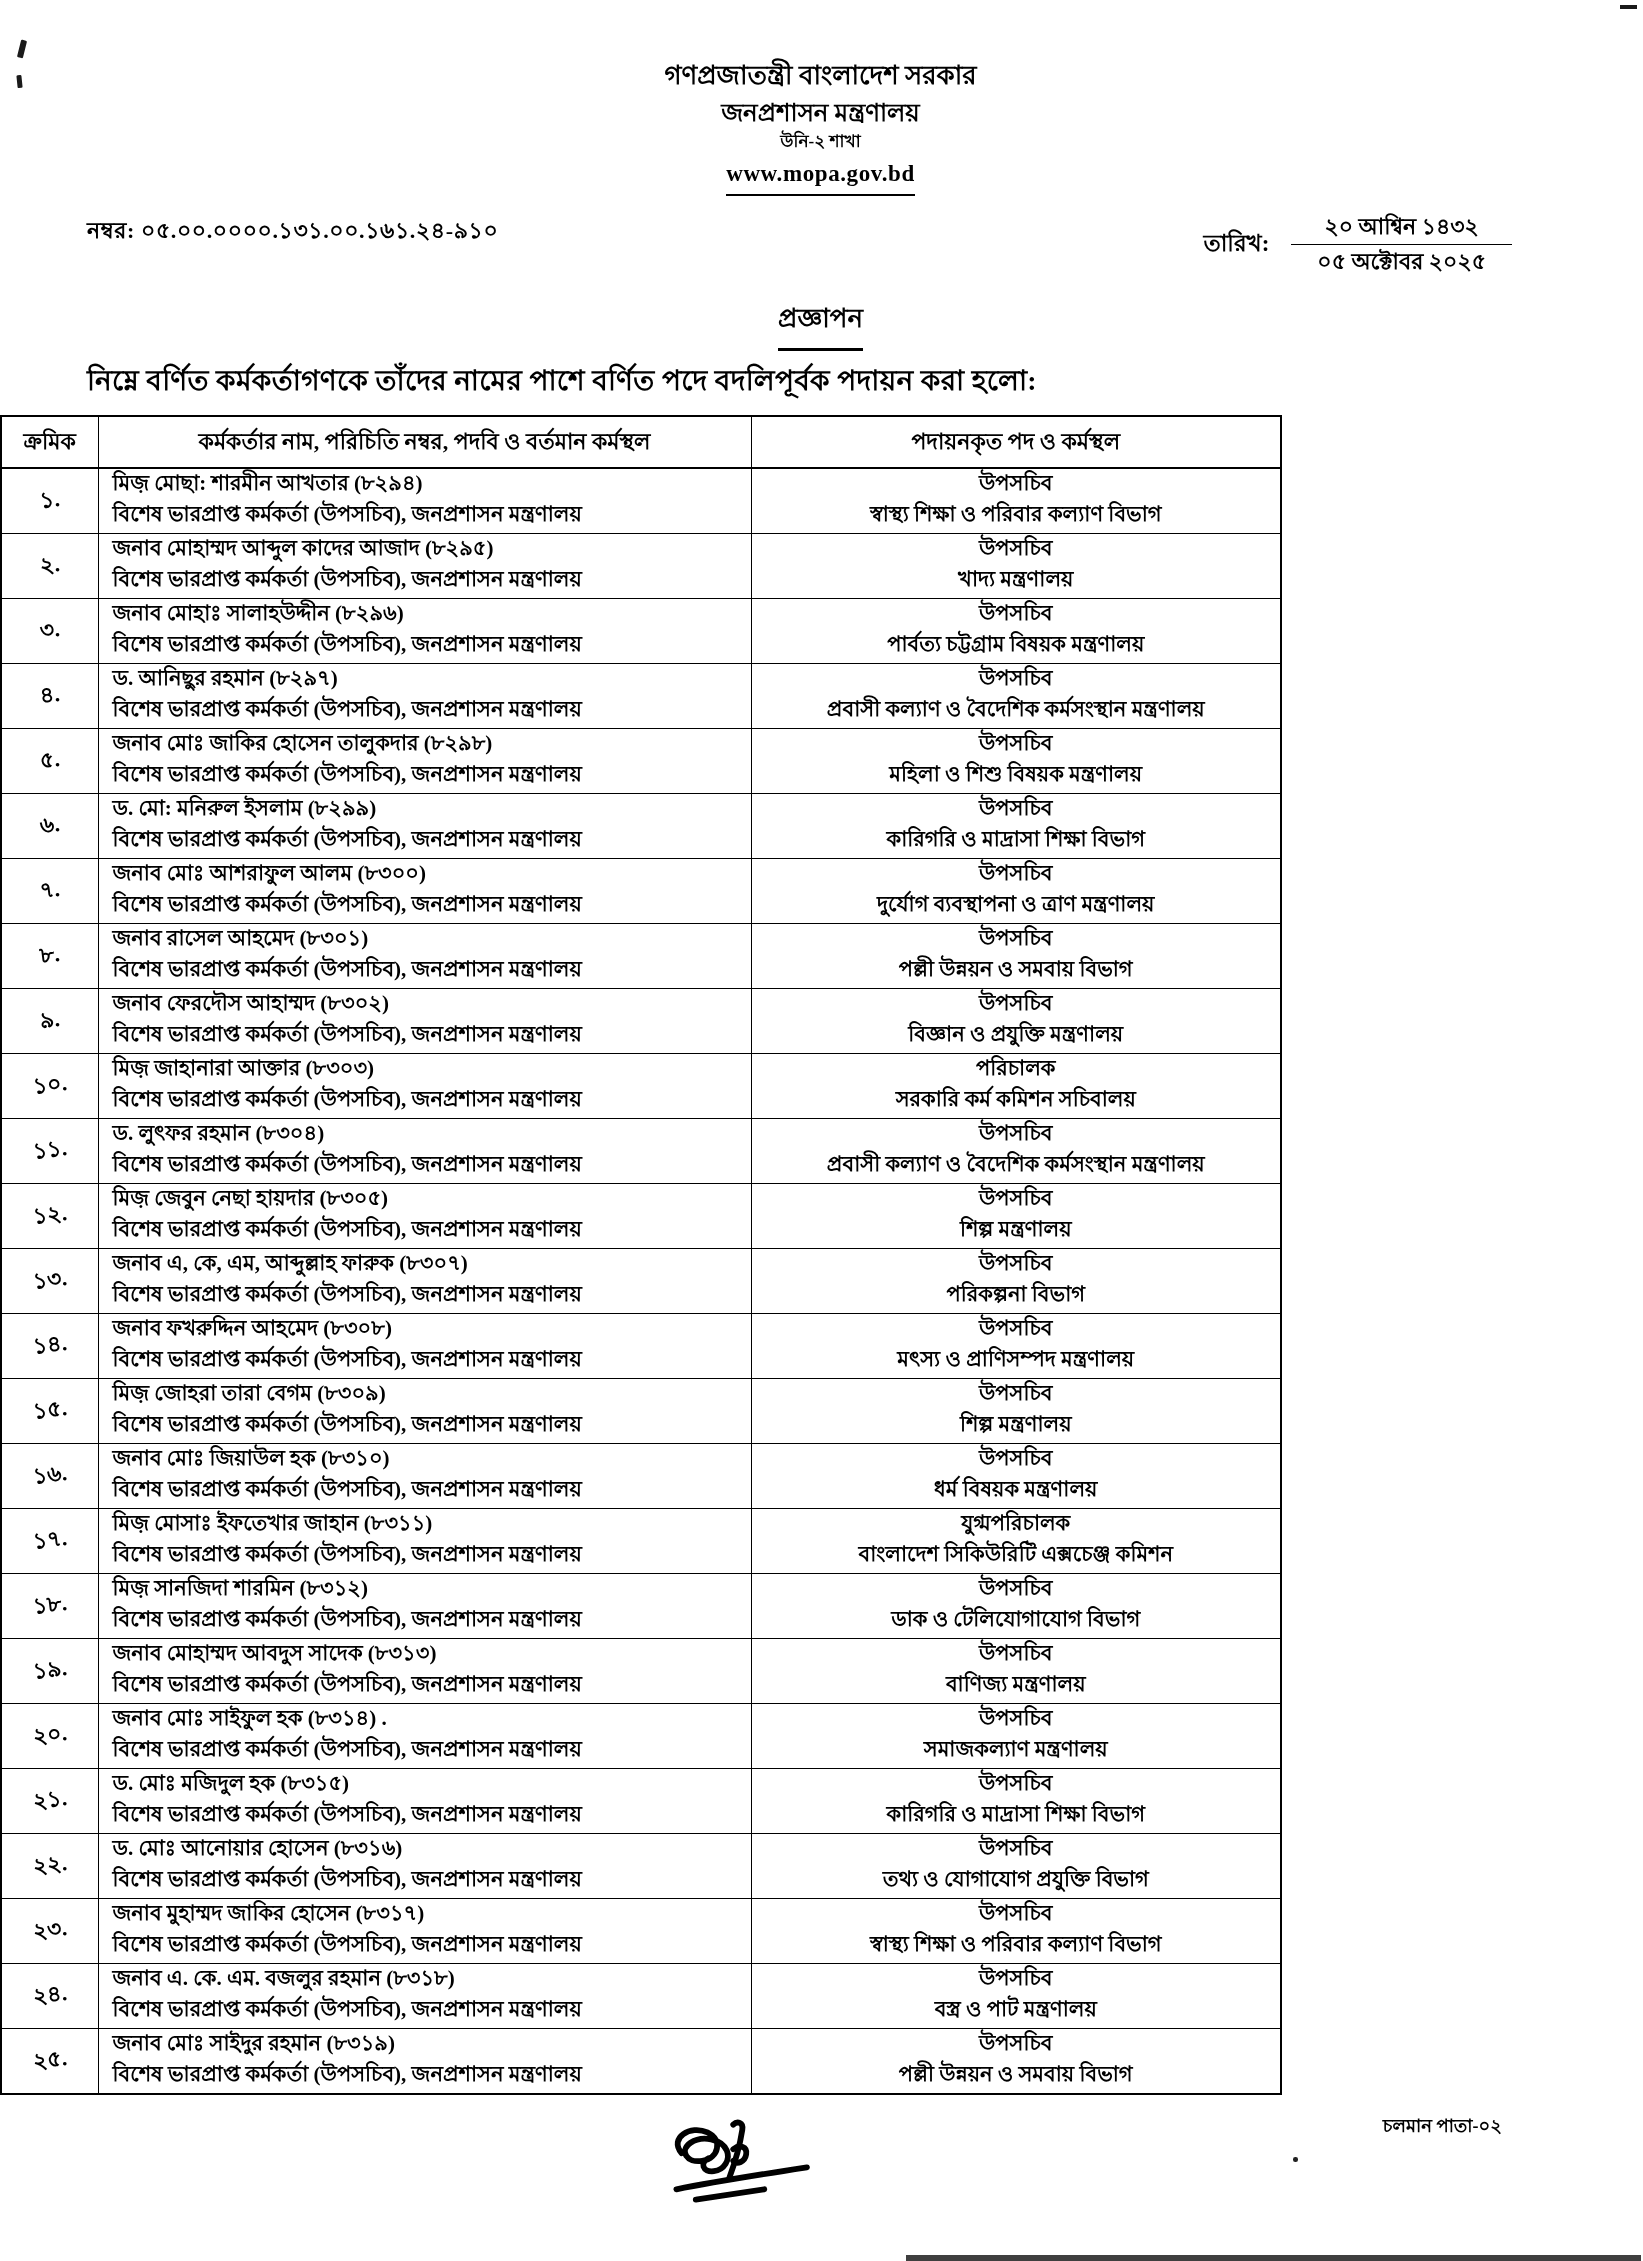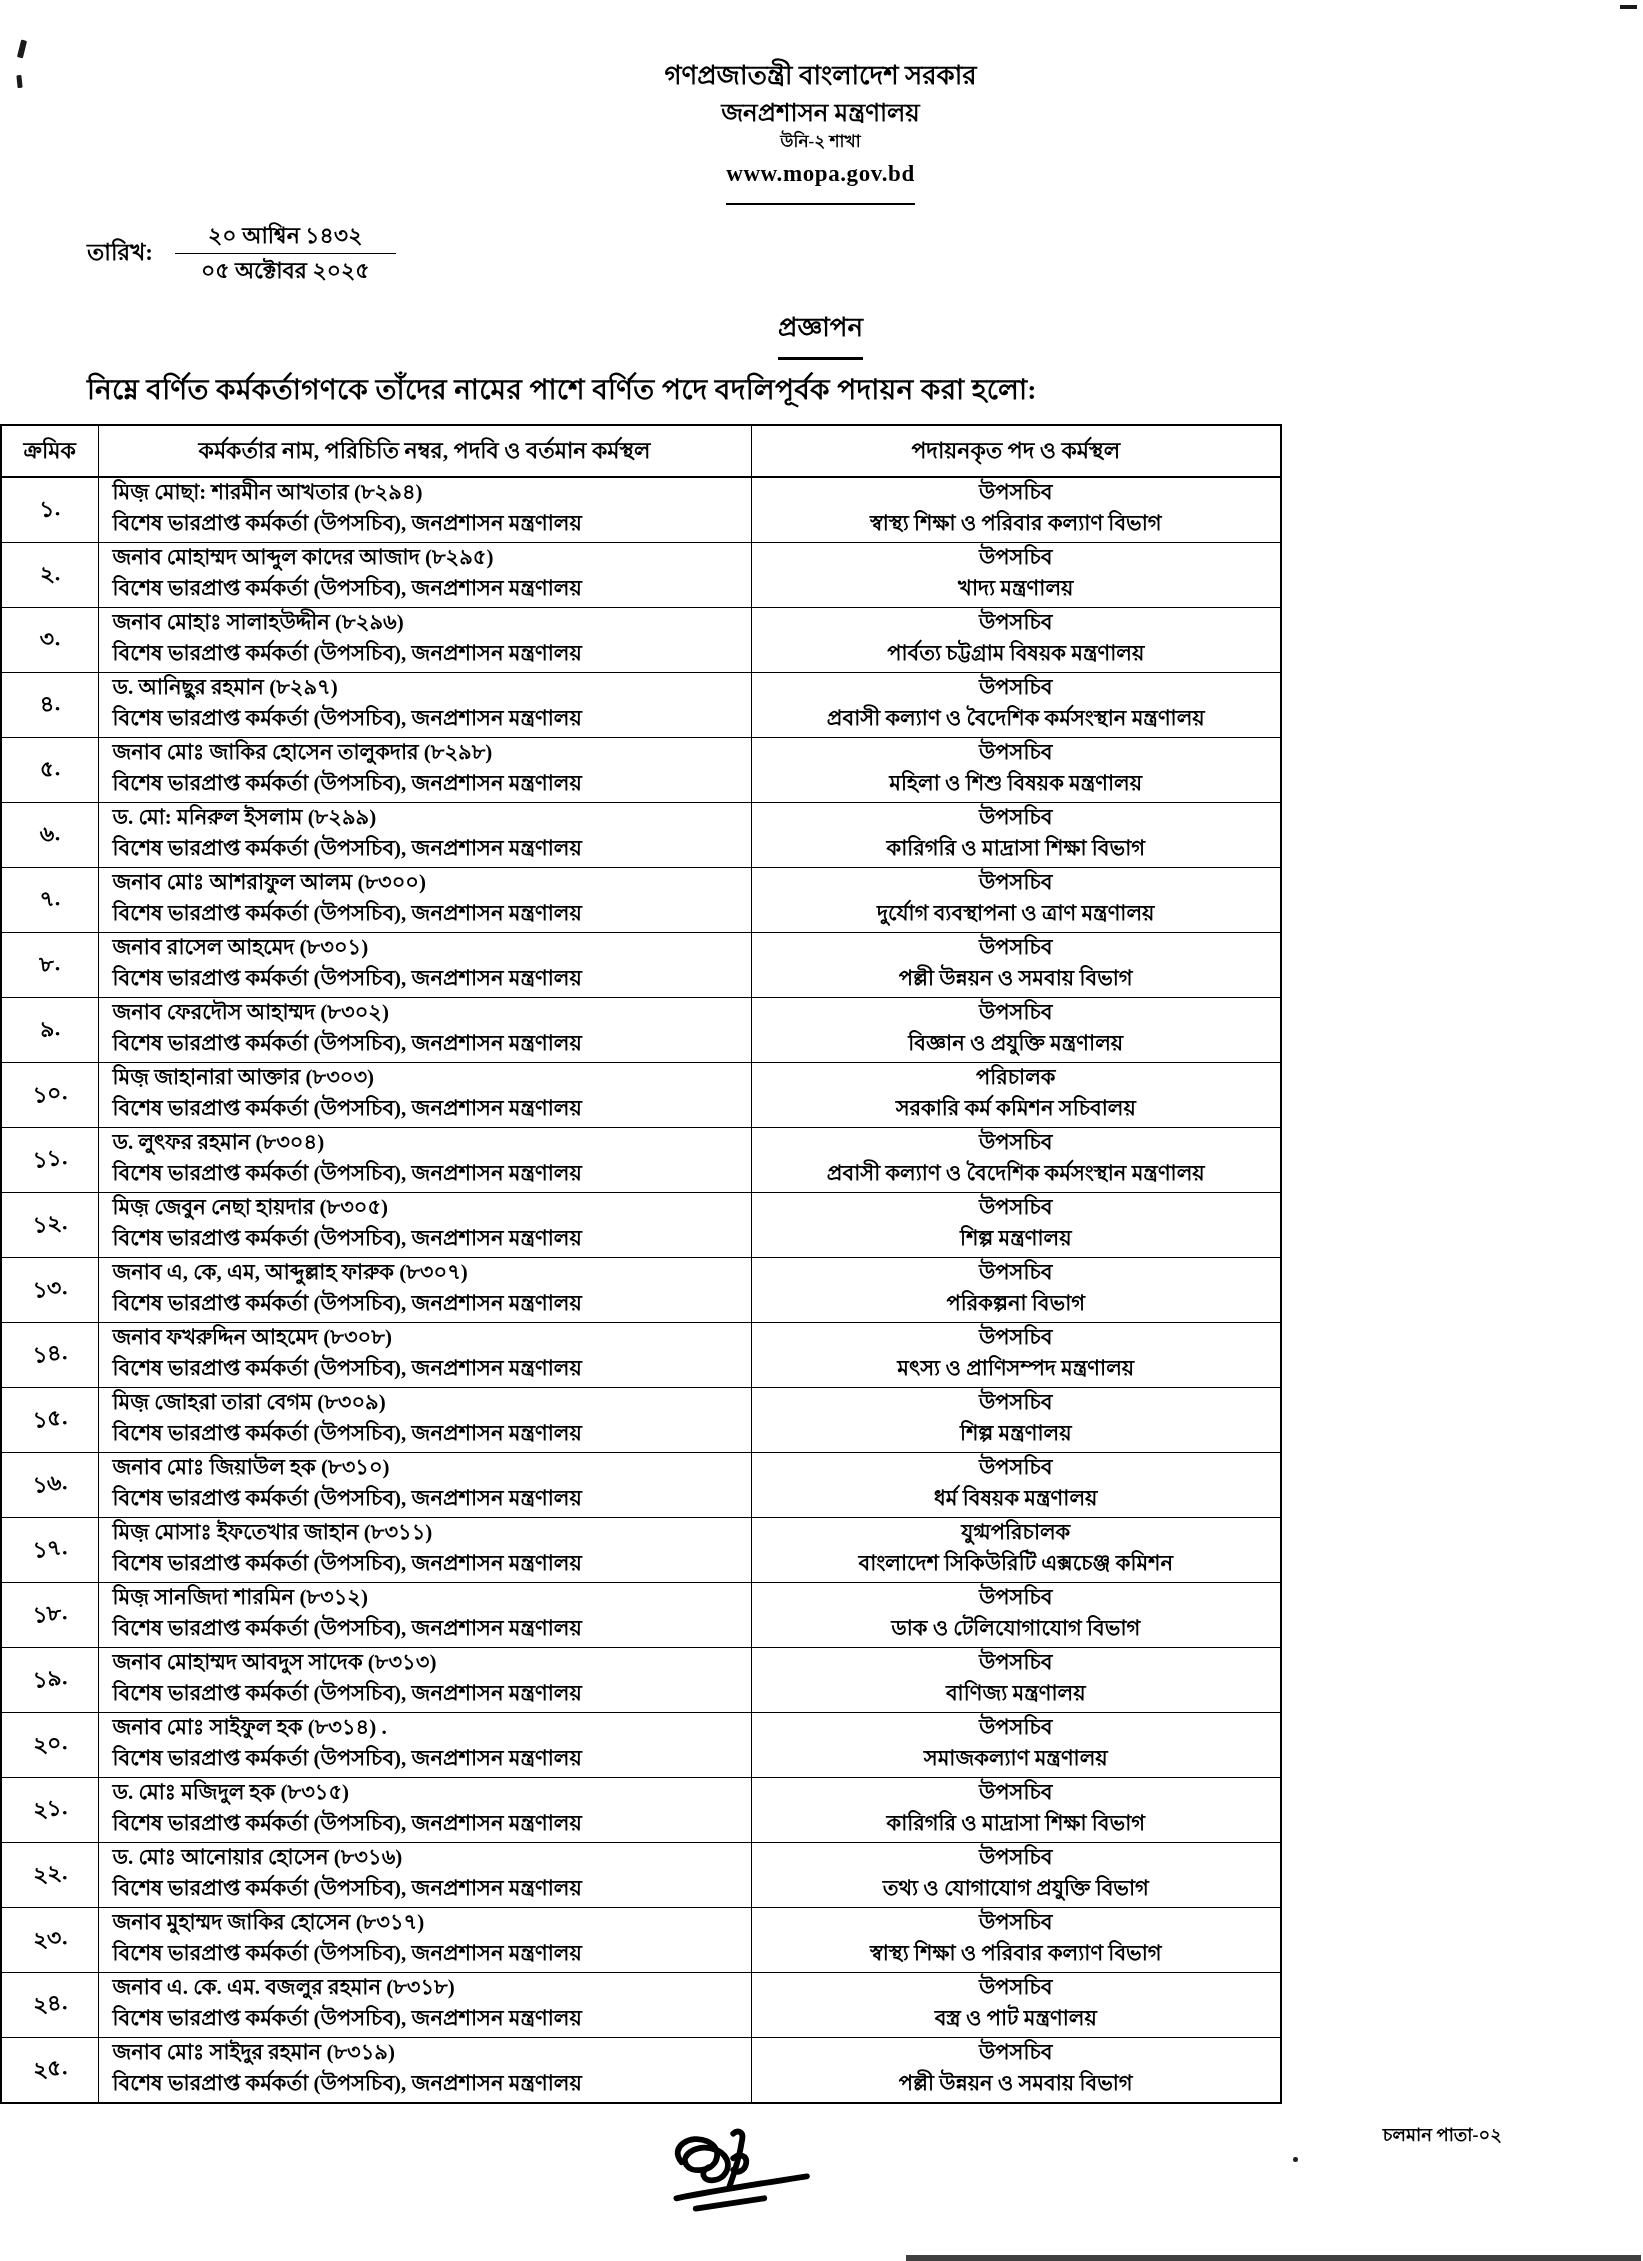--- a/index.html
+++ b/index.html
@@ -15,21 +15,21 @@
   }
   
   .doc-header{padding-top:57px;text-align:center;line-height:1.45;}
   .gov-line{font-size:26px;}
   .ministry-line{font-size:24.5px;}
   .branch-line{font-size:17px;}
   .website-line{
     font-size:23px;
     display:inline-block;
     border-bottom:2.6px solid #000;
-    padding-bottom:12px;
+    padding-bottom:3px;
     margin-top:2.6px;
     letter-spacing:0.6px;
   }
   
   .memo-row{
     margin:17px 129px 0 87px;
     display:flex;
     justify-content:space-between;
     align-items:flex-start;
     font-size:22px;
@@ -114,20 +114,24 @@
   <div class="artifact a-dot"></div>
 
   <div class="doc-header">
     <div class="gov-line">গণপ্রজাতন্ত্রী বাংলাদেশ সরকার</div>
     <div class="ministry-line">জনপ্রশাসন মন্ত্রণালয়</div>
     <div class="branch-line">উনি-২ শাখা</div>
     <div><span class="website-line">www.mopa.gov.bd</span></div>
   </div>
 
   <div class="memo-row">
+    <div class="memo-number">
+      <span>নম্বর:</span>
+      <span>০৫.০০.০০০০.১৩১.০০.১৬১.২৪-৯১০</span>
+    </div>
     <div class="date-block">
       <span class="date-label">তারিখ:</span>
       <span class="date-stack">
         <span class="date-top" style="display:block;">২০ আশ্বিন ১৪৩২</span>
         <span class="date-bottom" style="display:block;">০৫ অক্টোবর ২০২৫</span>
       </span>
     </div>
   </div>
 
   <div class="doc-title">

